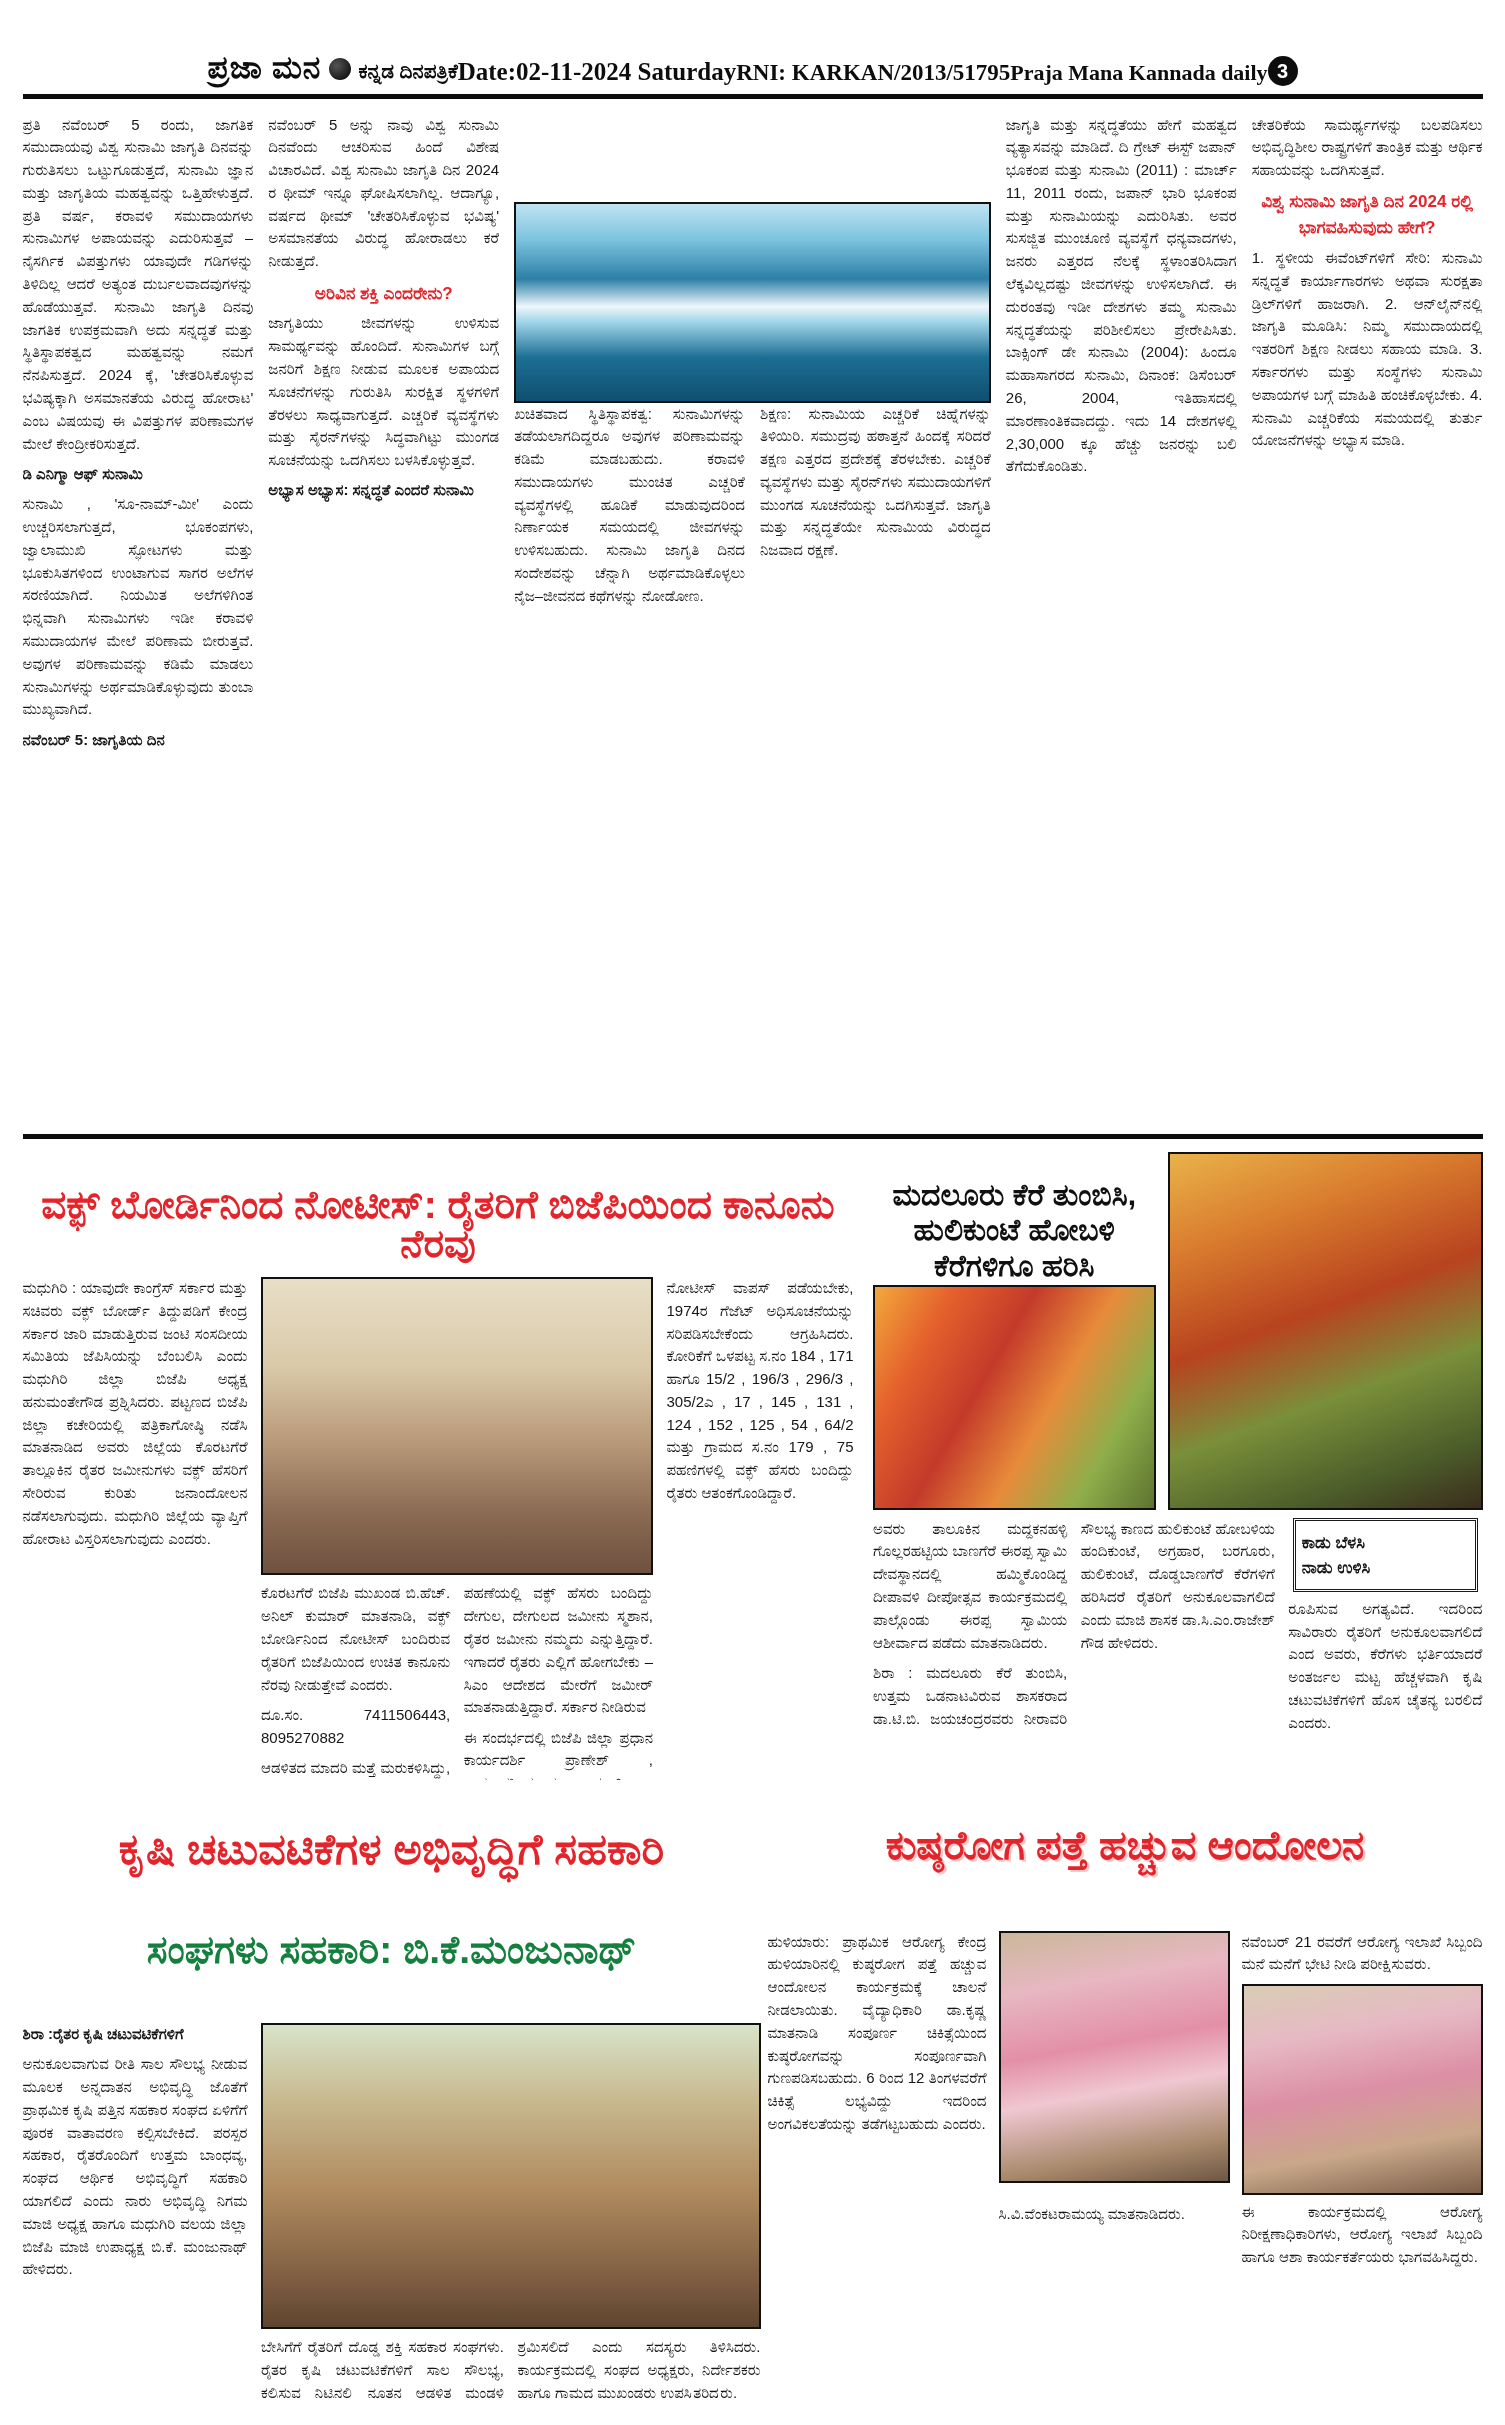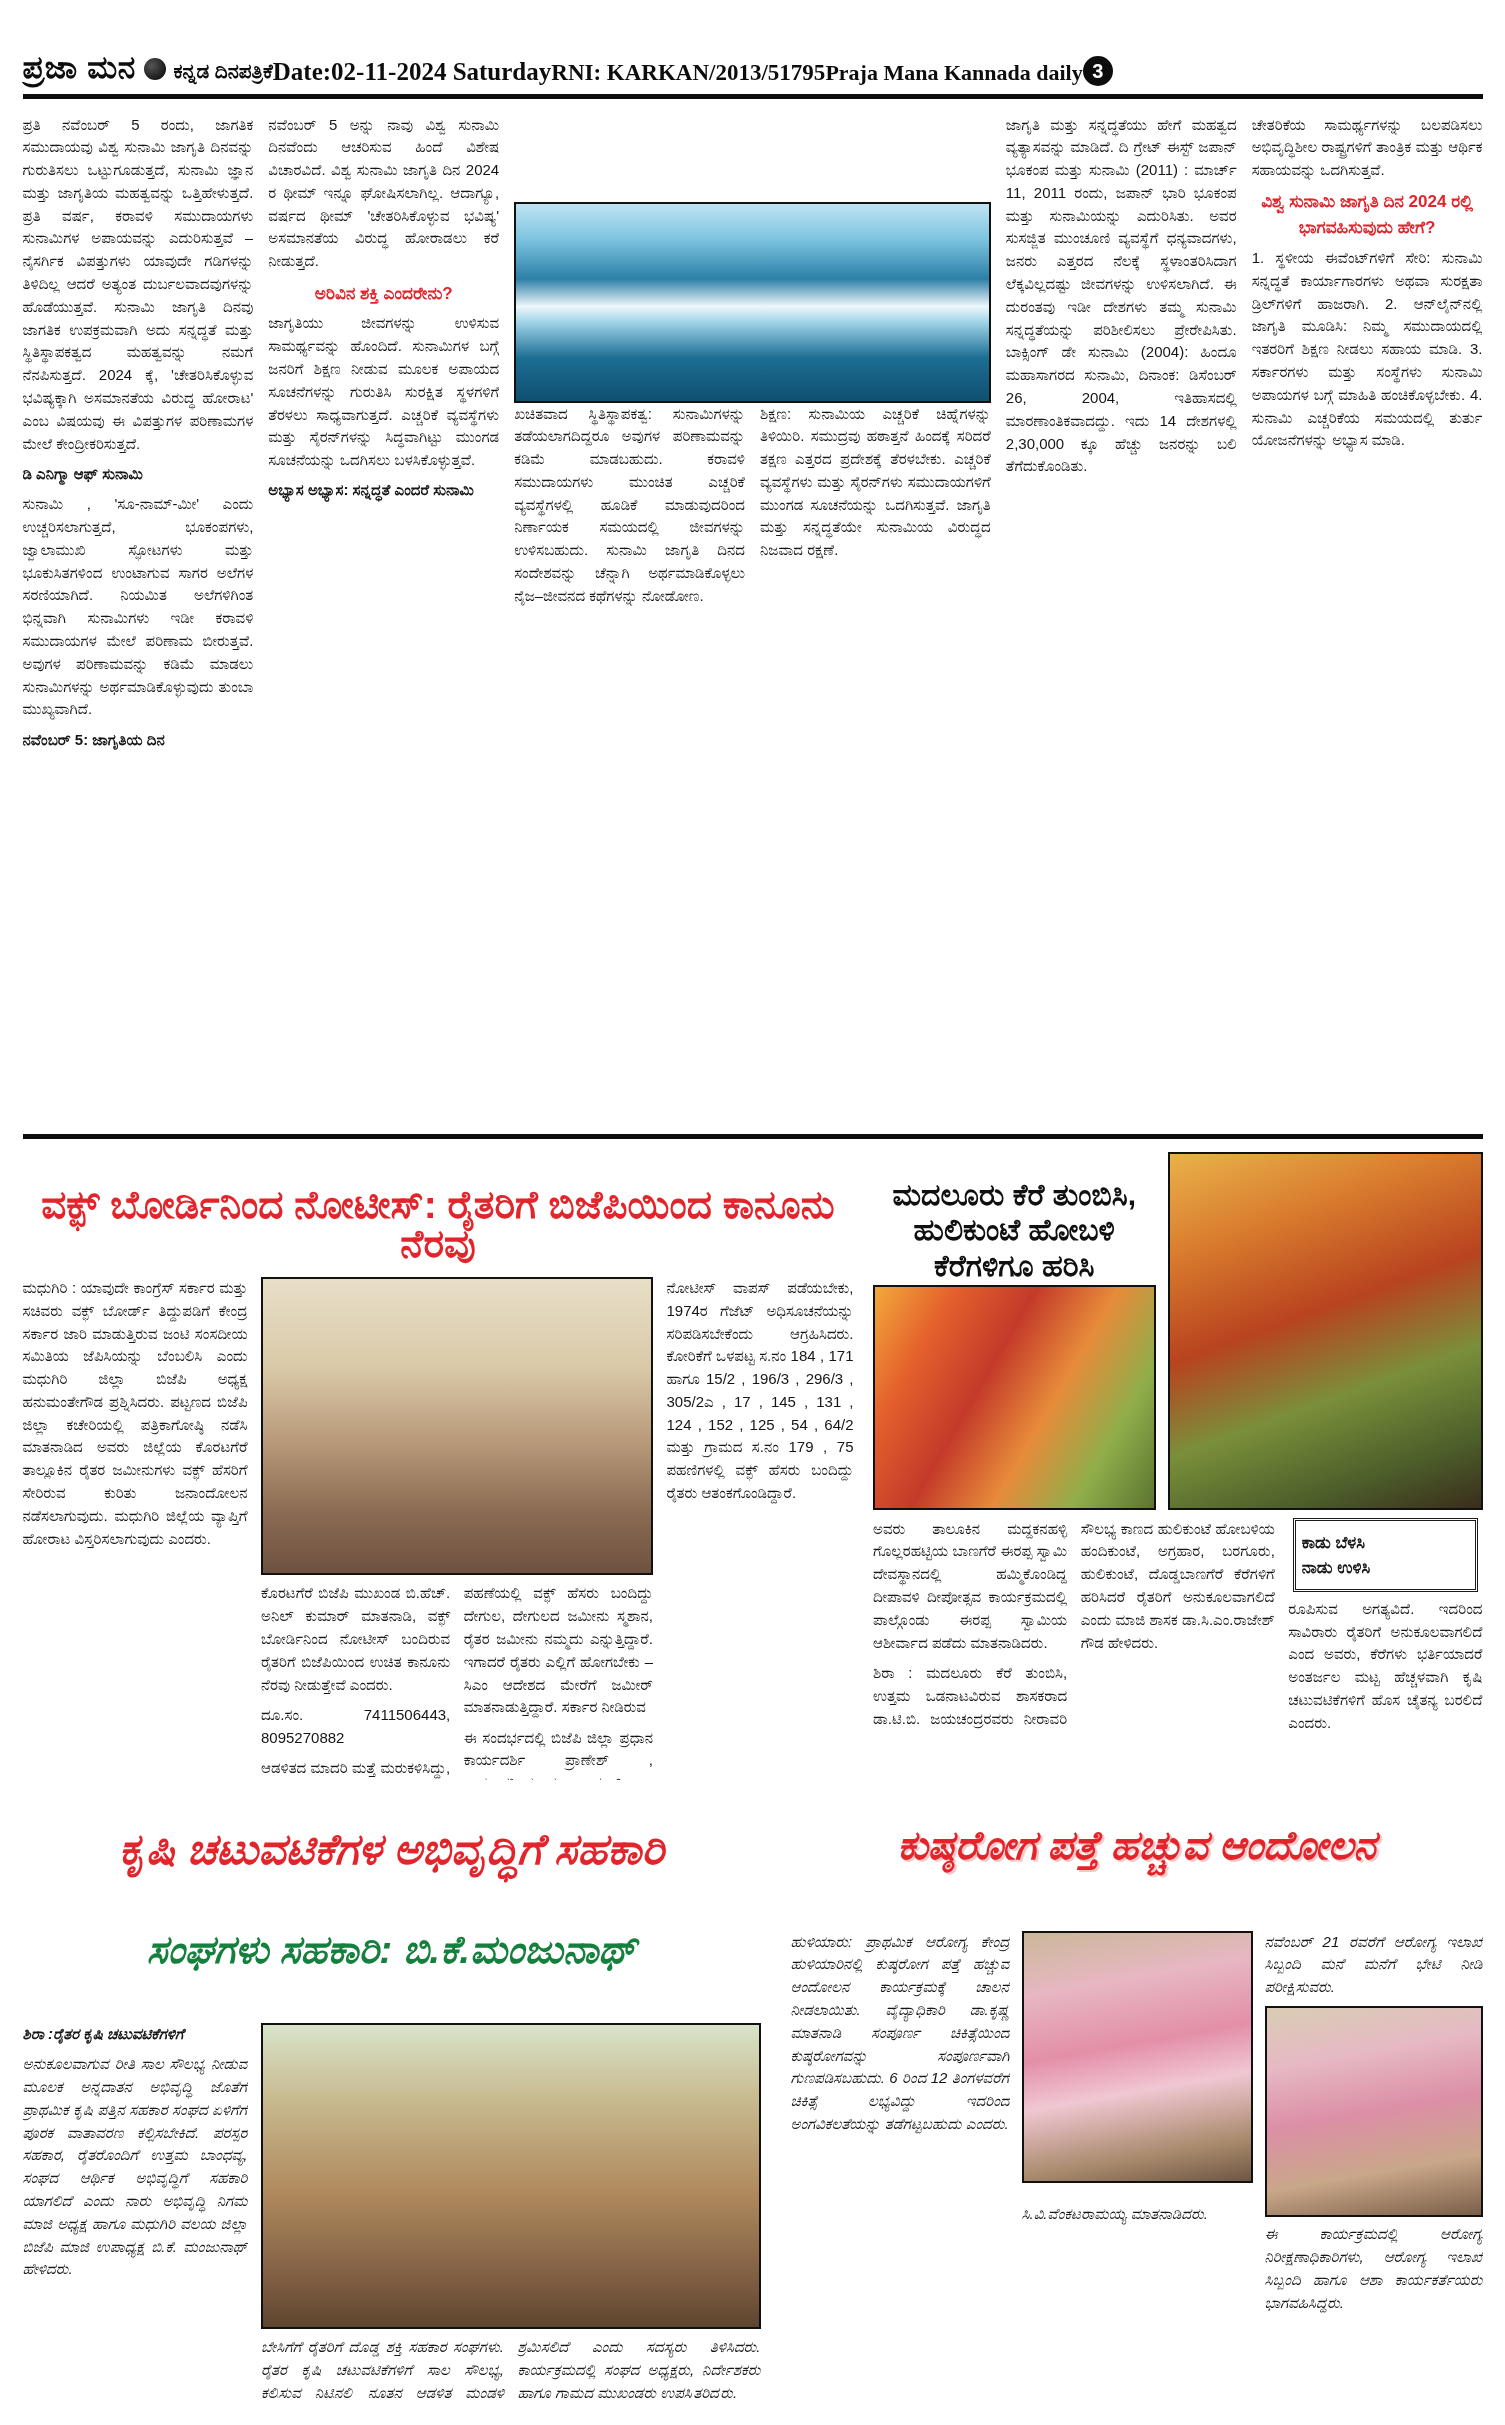--- a/index.html
+++ b/index.html
@@ -1,20 +1,20 @@
 <!DOCTYPE html>
 <html style="font-size:12px"><head>
 <meta charset="utf-8">
 <style>
   html,body{margin:0;padding:0;background:#ffffff;}
   body{width:1505px;font-family:"Liberation Sans","DejaVu Sans",sans-serif;color:#161616;}
   .page{position:relative;width:1505px;height:2426px;overflow:hidden;background:#fff;box-sizing:border-box;padding:0 22.5px;}
 
   
-  .masthead{display:flex;align-items:flex-end;justify-content:flex-start;padding-top:49px;padding-bottom:7.5px;border-bottom:5.2px solid #0d0d0d;}
+  .masthead{display:flex;align-items:flex-end;justify-content:center;padding-top:49px;padding-bottom:7.5px;border-bottom:5.2px solid #0d0d0d;}
   .brand{display:flex;align-items:baseline;gap:7.5px;}
   .brand .logo{font-size:31.5px;font-weight:bold;letter-spacing:0.7px;color:#0d0d0d;}
   .brand .emblem{width:22.5px;height:22.5px;border-radius:50%;background:radial-gradient(circle at 35% 35%,#555,#000);display:inline-block;position:relative;top:2.2px;}
   .brand .tagline{font-size:20px;font-weight:bold;color:#0d0d0d;}
   .mast-serif{font-family:"Liberation Serif","DejaVu Serif",serif;font-weight:bold;color:#0d0d0d;}
   .mast-date{font-size:25px;}
   .mast-rni{font-size:23px;}
   .mast-paper{font-size:22px;}
   .page-badge{width:30px;height:30px;border-radius:50%;background:#0d0d0d;color:#fff;font-size:20px;font-weight:bold;display:flex;align-items:center;justify-content:center;}
 
@@ -48,21 +48,21 @@
   .a3{display:grid;grid-template-columns:1fr 315px;grid-template-rows:133px 225px 1fr;column-gap:12px;overflow:hidden;}
   .a3-headline{grid-column:1;grid-row:1;color:#101010;font-weight:bold;font-size:30px;line-height:1.18;text-align:center;}
   .a3-tallphoto{grid-column:2;grid-row:1/3;background:
      linear-gradient(160deg,#e9b24a 0%,#d97c2e 22%,#b8431f 45%,#7a8f3a 65%,#4c5e2a 85%,#3a2d1c 100%);}
   .a3-garland{grid-column:1;grid-row:2;background:
      linear-gradient(120deg,#f2a93b 0%,#e4602c 20%,#c43a2a 40%,#e78b3a 60%,#8fae4a 80%,#5c7330 100%);}
   .a3-text{grid-column:1/3;grid-row:3;column-count:3;column-gap:13.5px;margin-top:7.5px;}
   .green-box{border:3px double #1a1a1a;padding:9px 6px;font-weight:bold;font-size:16.5px;margin:6px 4.5px;break-inside:avoid;}
 
   
-  .band3{margin-top:12px;display:grid;grid-template-columns:738px 1fr;column-gap:30px;height:606px;overflow:hidden;font-style:italic;}
+  .band3{margin-top:12px;display:grid;grid-template-columns:738px 1fr;column-gap:7px;height:606px;overflow:hidden;}
   .a4-h1{color:#e3242b;font-weight:bold;font-size:43px;text-align:center;line-height:1.0;height:66px;}
   .a4-h2{color:#15803d;font-weight:bold;font-size:39px;text-align:center;line-height:1.0;height:61px;}
   .a4-content{display:grid;grid-template-columns:225px 1fr;grid-template-rows:306px 1fr;column-gap:13.5px;row-gap:7.5px;height:465px;overflow:hidden;}
   .a4-c1{grid-column:1;grid-row:1/3;}
   .a4-photo{grid-column:2;grid-row:1;background:
      linear-gradient(180deg,#d8e3c9 0%,#c8b98f 25%,#b08a5e 55%,#7d5c41 85%,#5e452f 100%);}
   .a4-bottom{grid-column:2;grid-row:2;column-count:2;column-gap:13.5px;}
 
   .a5-headline{color:#e3242b;font-weight:bold;font-size:40px;text-align:center;line-height:1.0;height:72px;text-shadow:2.2px 2.2px 0 #f6c9c9;}
   .a5-content{display:grid;grid-template-columns:219px 231px 1fr;column-gap:12px;height:510px;overflow:hidden;}

